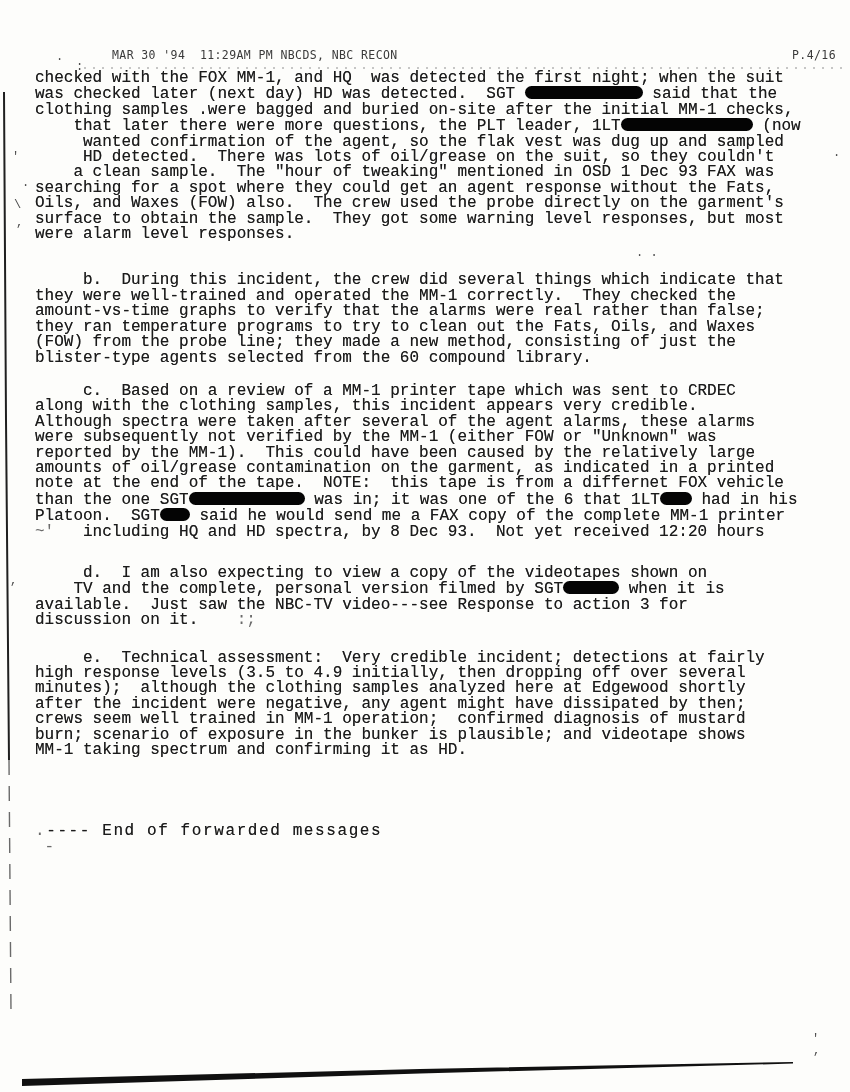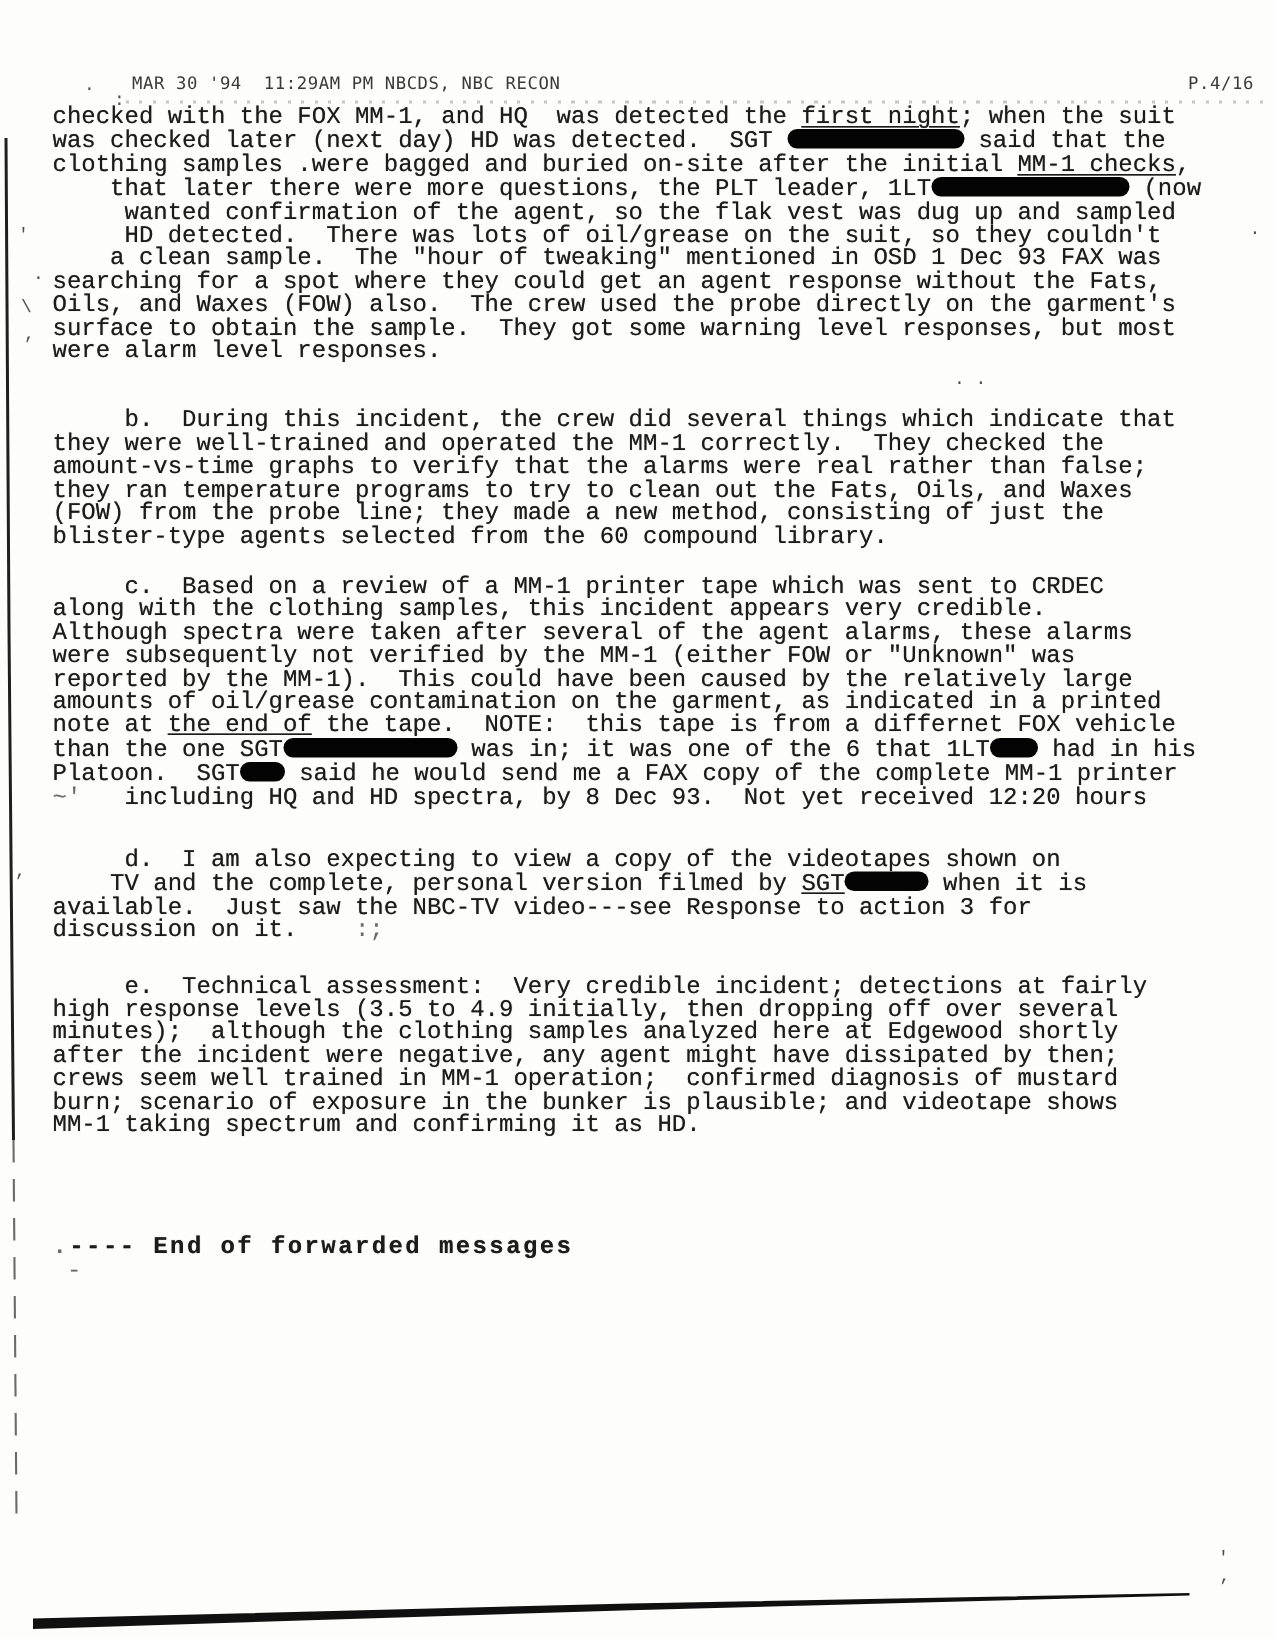--- a/index.html
+++ b/index.html
@@ -3,42 +3,42 @@
 <meta charset="utf-8">
 <style>
   html,body{margin:0;padding:0;background:#ffffff;}
   .page{
     position:relative;width:850px;height:1092px;background:#fdfdfb;overflow:hidden;
     font-family:"Liberation Mono","DejaVu Sans Mono",monospace;color:#1b1b1b;
   }
   .fax-header{
     position:absolute;top:48px;left:0;right:0;
     display:flex;justify-content:space-between;align-items:center;
-    padding:0 14px 0 88px;
+    padding:0 14px 0 112px;
     font-family:"DejaVu Sans Mono",monospace;font-size:11.5px;color:#3a3a3a;
     letter-spacing:.4px;white-space:pre;
   }
   .dotrule{
     position:absolute;top:67px;left:84px;width:760px;height:2px;
     background:repeating-linear-gradient(90deg,#8f8f8f 0 2px,transparent 2px 9px);
     opacity:.5;
   }
   .doc{
     position:absolute;top:71px;left:35px;width:800px;
     font-size:16px;line-height:15.4px;white-space:pre;
     text-shadow:0 0 .5px rgba(25,25,25,.65);
   }
   .line{white-space:pre;}
-  .u{text-decoration:underline;text-underline-offset:2px;text-decoration-thickness:1.2px;}
+  .u{text-underline-offset:2px;text-decoration-thickness:1.2px;}
   .f{color:#6a6a6a;text-shadow:none;}
   .redact{
     display:inline-block;background:#040404;height:13px;border-radius:7px;
     vertical-align:-1px;
   }
-  .footer{letter-spacing:1.6px;font-weight:bold;}
+  .footer{letter-spacing:1.6px;}
   .speck{
     position:absolute;font-family:"Liberation Mono",monospace;font-size:12px;
     color:#4d4d4d;white-space:pre;
   }
   svg.artifacts{position:absolute;left:0;top:0;pointer-events:none;}
 </style>
 </head>
 <body>
 
 <div class="page">

